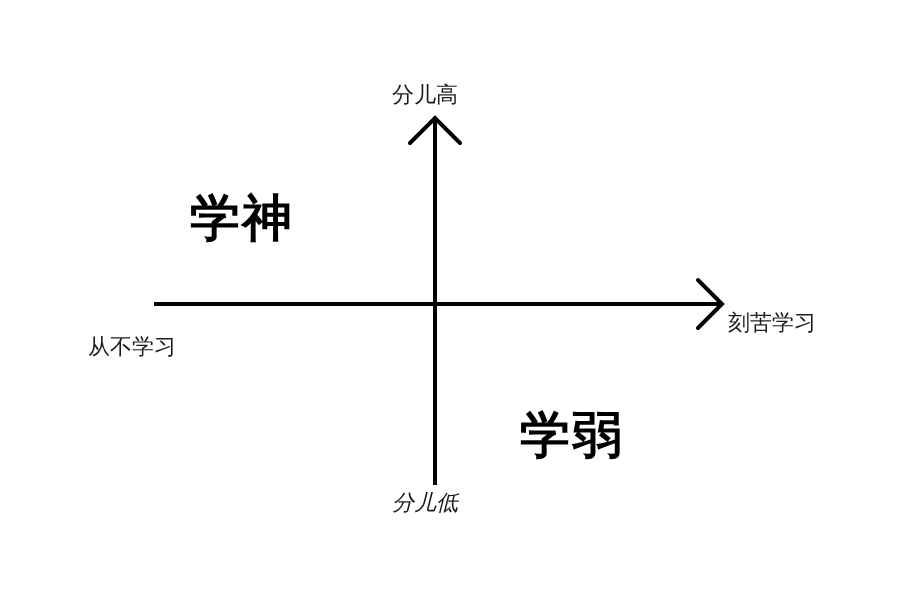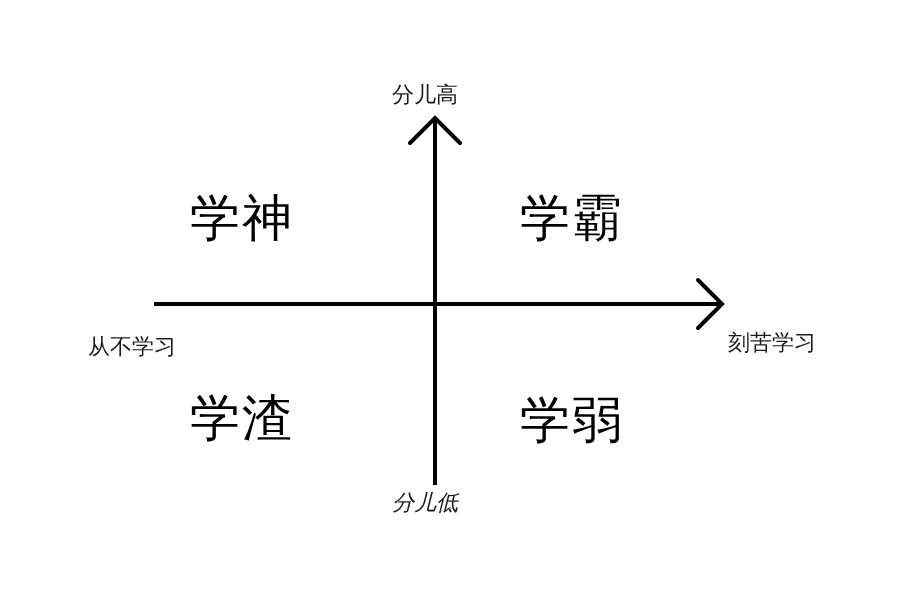--- a/index.html
+++ b/index.html
@@ -1,36 +1,34 @@
 <!DOCTYPE html>
 <html><head>
   <meta charset="utf-8">
   <style>
     html, body { margin: 0; padding: 0; background: #ffffff; }
     #stage { position: relative; width: 900px; height: 516px; background: #ffffff; overflow: hidden; }
     svg.axes { position: absolute; left: 0; top: 0; }
     .lbl { position: absolute; font-family: "DejaVu Sans", sans-serif; color: #1a1a1a; white-space: nowrap; }
     .axis-lbl { font-size: 22px; line-height: 22px; }
-    .quad { font-size: 50px; font-weight: normal; line-height: 56px; color: #000; letter-spacing: 2px; }
+    .quad { font-size: 50px; font-weight: bold; line-height: 56px; color: #000; letter-spacing: 2px; }
   </style>
 </head>
 <body>
 
 <div id="stage">
   <svg class="axes" width="900" height="600" viewBox="0 0 900 600">
 
     <line x1="435" y1="118" x2="435" y2="485" stroke="#000" stroke-width="4"></line>
     <polyline points="410,143 435,118 460,143" fill="none" stroke="#000" stroke-width="4" stroke-linejoin="miter" stroke-linecap="round"></polyline>
 
     <line x1="154" y1="304" x2="722" y2="304" stroke="#000" stroke-width="4"></line>
     <polyline points="698,280 722,304 698,328" fill="none" stroke="#000" stroke-width="4" stroke-linejoin="miter" stroke-linecap="round"></polyline>
   </svg>
 
   <div class="lbl axis-lbl" style="left:392px; top:84px;">分儿高</div>
   <div class="lbl axis-lbl" style="left:392px; top:492px;font-style:italic;">分儿低</div>
   <div class="lbl axis-lbl" style="left:88px; top:336px;">从不学习</div>
-  <div class="lbl axis-lbl" style="left:728px; top:332px;">刻苦学习</div>
+  <div class="lbl axis-lbl" style="left:728px; top:312px;">刻苦学习</div>
 
   <div class="lbl quad" style="left:190px; top:190px;">学神</div>
-  <div class="lbl quad" style="left:520px; top:190px;">学霸</div>
-  <div class="lbl quad" style="left:190px; top:390px;">学渣</div>
-  <div class="lbl quad" style="left:520px; top:392px;">学弱</div>
+  <div class="lbl quad" style="left:520px; top:407px;">学弱</div>
 </div>
 
 </body></html>

